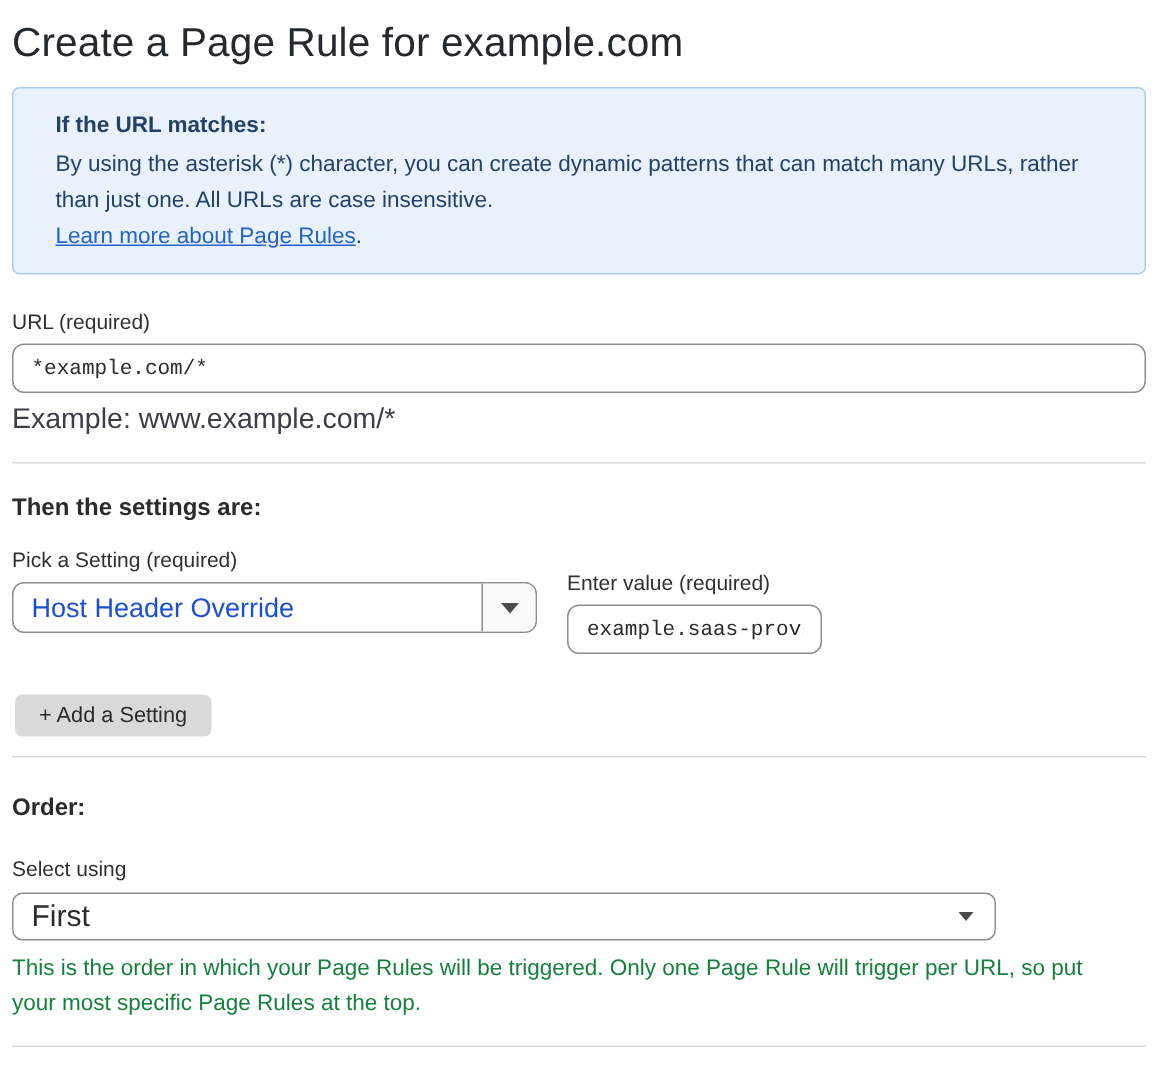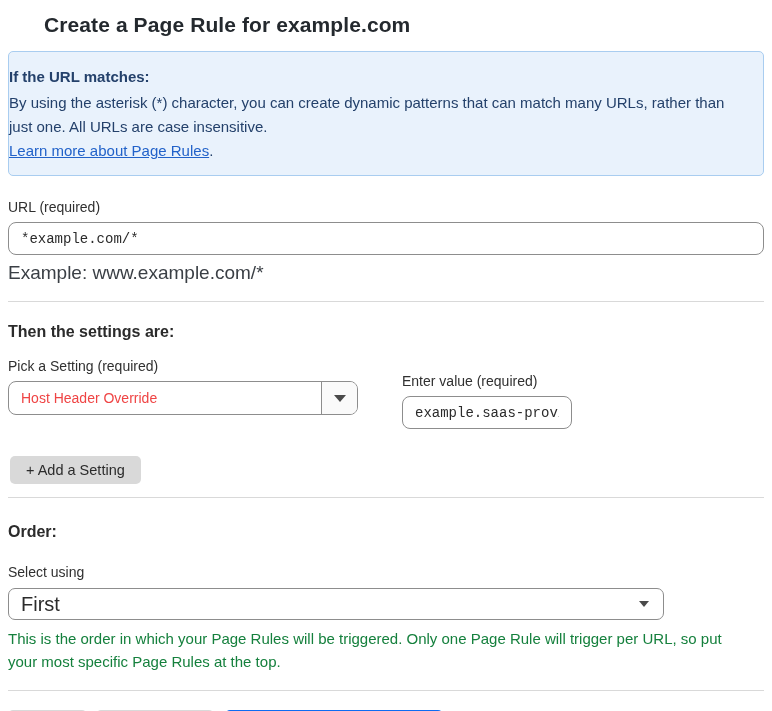--- a/index.html
+++ b/index.html
@@ -4,34 +4,33 @@
 <style>
   * { box-sizing: border-box; margin: 0; padding: 0; }
   html, body { width: 772px; height: 711px; }
   body {
     background: #ffffff;
     font-family: "Liberation Sans", sans-serif;
     color: #2b2b2b;
     padding: 8px 8px 0 8px;
   }
   .page-title {
-    font-size: 21px;
-    font-weight: bold;
+    font-size: 27px;
+    font-weight: normal;
     color: #24292e;
     padding-top: 5px;
     letter-spacing: 0.1px;
-    margin-left: 36px;
   }
   .info-box {
     margin-top: 14px;
     width: 756px;
     background: #e9f2fc;
     border: 1px solid #a9cdf0;
     border-radius: 5px;
-    padding: 13px 16px 12px 0;
+    padding: 13px 16px 12px 28px;
     color: #24416b;
     font-size: 15px;
     line-height: 24px;
   }
   .info-box .info-heading {
     font-weight: bold;
     font-size: 15px;
     margin-bottom: 2px;
   }
   .info-box .info-link {
@@ -74,42 +73,41 @@
   .section-heading {
     font-size: 16px;
     font-weight: bold;
     color: #2b2b2b;
   }
   .settings-heading { margin-top: 21px; }
   .settings-row {
     display: flex;
     align-items: flex-start;
     margin-top: 17px;
-    gap: 24px;
   }
   .picker-col { width: 350px; }
   .value-col { margin-left: 20px; margin-top: 15px; width: 170px; }
   .dropdown {
     display: flex;
     align-items: stretch;
     width: 350px;
     height: 34px;
     border: 1px solid #8d8d8d;
     border-radius: 8px;
     background: #ffffff;
     cursor: pointer;
     overflow: hidden;
   }
   .dropdown-value {
     flex: 1;
     display: flex;
     align-items: center;
     padding-left: 12px;
-    font-size: 14px;
-    color: #ef4444;
+    font-size: 18px;
+    color: #1d4ed8;
   }
   .dropdown-arrow-seg {
     width: 36px;
     border-left: 1px solid #8d8d8d;
     background: #fafafa;
     display: flex;
     align-items: center;
     justify-content: center;
   }
   .tri-down {

